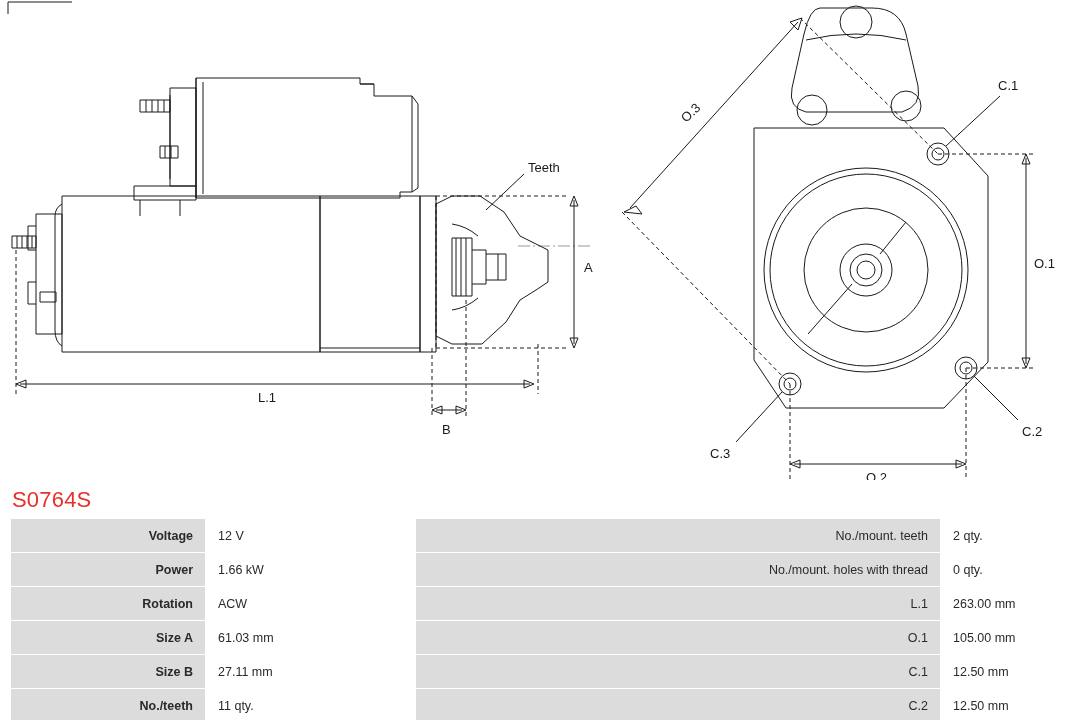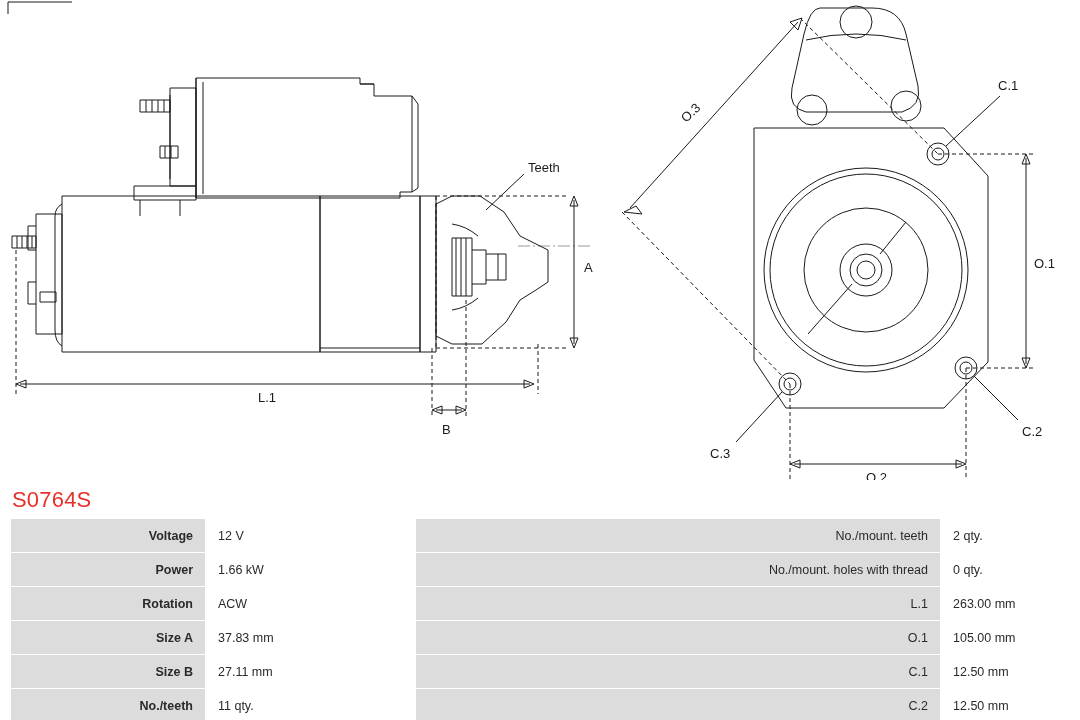--- a/index.html
+++ b/index.html
@@ -241,21 +241,21 @@
         <td class="value col-v2">0 qty.</td>
       </tr>
       <tr>
         <td class="label col-l1">Rotation</td>
         <td class="value col-v1">ACW</td>
         <td class="label col-l2">L.1</td>
         <td class="value col-v2">263.00 mm</td>
       </tr>
       <tr>
         <td class="label col-l1">Size A</td>
-        <td class="value col-v1">37.83 mm</td>
+        <td class="value col-v1">61.03 mm</td>
         <td class="label col-l2">O.1</td>
         <td class="value col-v2">105.00 mm</td>
       </tr>
       <tr>
         <td class="label col-l1">Size B</td>
         <td class="value col-v1">27.11 mm</td>
         <td class="label col-l2">C.1</td>
         <td class="value col-v2">12.50 mm</td>
       </tr>
       <tr>

